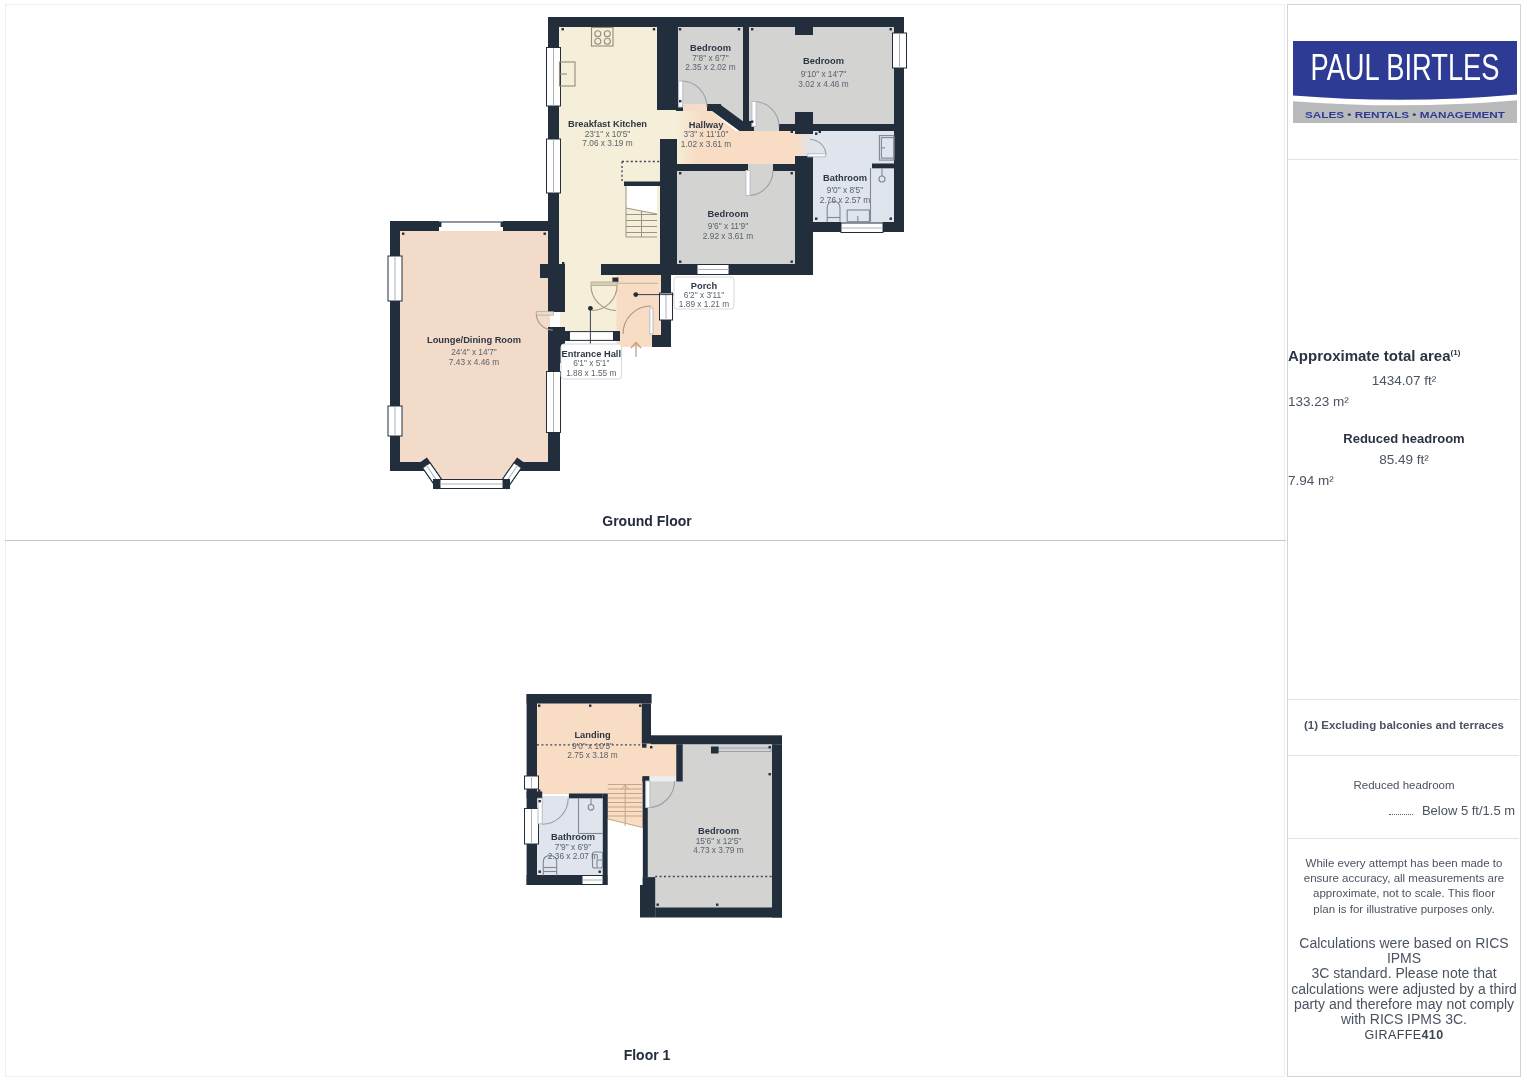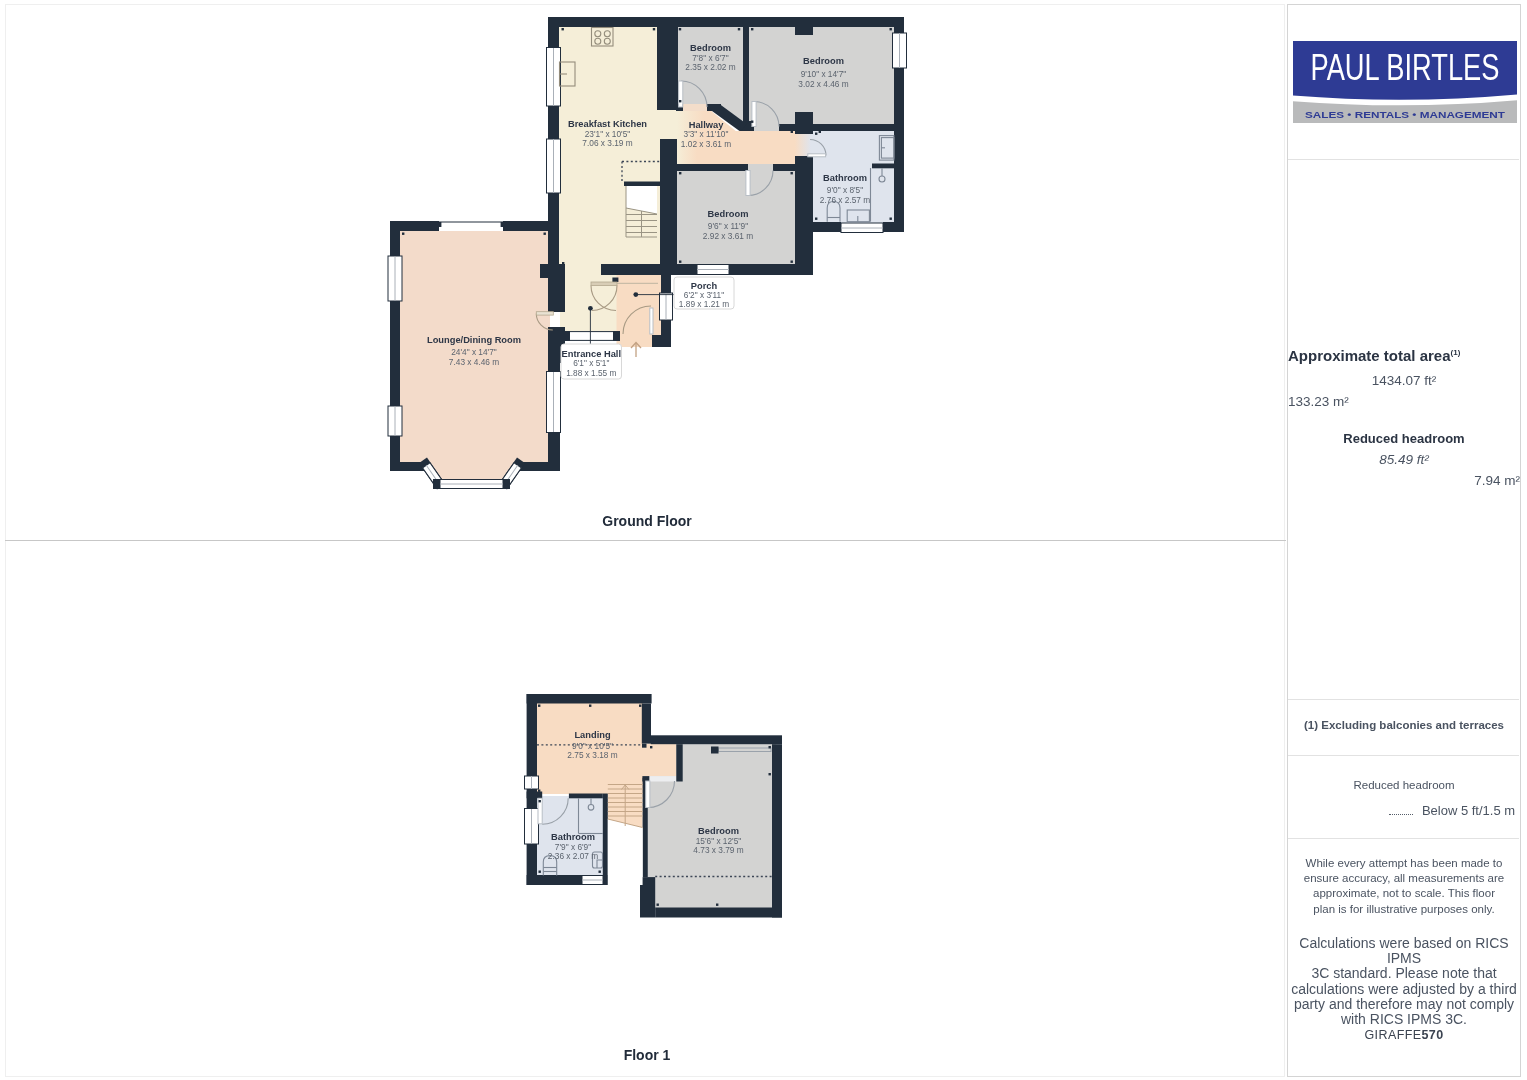--- a/index.html
+++ b/index.html
@@ -583,27 +583,27 @@
 </svg>
 
 <div class="abs" style="left:1288px;top:347px;width:232px;text-align:left;font-size:15px;font-weight:700;color:#2b3443;">Approximate total area<span style="font-size:8px;font-weight:700;vertical-align:6px;">(1)</span></div>
 
 <div class="abs" style="left:1288px;top:373px;width:232px;text-align:center;font-size:13.5px;color:#4a5361;">1434.07 ft²</div>
 
 <div class="abs" style="left:1288px;top:394px;width:232px;text-align:left;font-size:13.5px;color:#4a5361;">133.23 m²</div>
 
 <div class="abs" style="left:1288px;top:431px;width:232px;text-align:center;font-size:13px;font-weight:700;color:#2b3443;">Reduced headroom</div>
 
-<div class="abs" style="left:1288px;top:452px;width:232px;text-align:center;font-size:13.5px;color:#4a5361;font-style:italic;">85.49 ft²</div>
-
-<div class="abs" style="left:1288px;top:473px;width:232px;text-align:right;font-size:13.5px;color:#4a5361;">7.94 m²</div>
+<div class="abs" style="left:1288px;top:452px;width:232px;text-align:center;font-size:13.5px;color:#4a5361;">85.49 ft²</div>
+
+<div class="abs" style="left:1288px;top:473px;width:232px;text-align:left;font-size:13.5px;color:#4a5361;">7.94 m²</div>
 
 <div class="abs" style="left:1288px;top:719px;width:232px;text-align:center;font-size:11.5px;color:#4a5361;font-weight:bold;">(1) Excluding balconies and terraces</div>
 
 <div class="abs" style="left:1288px;top:779px;width:232px;text-align:center;font-size:11.5px;color:#4a5361;">Reduced headroom</div>
 
 <div class="abs" style="left:1336px;top:803px;width:232px;text-align:center;font-size:13px;color:#4a5361;"><span style="border-bottom:1.6px dotted #555d68;width:24px;display:inline-block;height:7px;margin-right:9px;"></span>Below 5 ft/1.5 m</div>
 
 <div class="abs" style="left:1290px;top:856px;width:228px;text-align:center;font-size:11.5px;line-height:15.2px;color:#4a5361;">While every attempt has been made to<br>ensure accuracy, all measurements are<br>approximate, not to scale. This floor<br>plan is for illustrative purposes only.</div>
 
 <div class="abs" style="left:1290px;top:936px;width:228px;text-align:center;font-size:14px;line-height:15.2px;color:#4a5361;">Calculations were based on RICS IPMS<br>3C standard. Please note that<br>calculations were adjusted by a third<br>party and therefore may not comply<br>with RICS IPMS 3C.</div>
 
-<div class="abs" style="left:1288px;top:1028px;width:232px;text-align:center;font-size:12.5px;letter-spacing:0.4px;color:#3b4350;">GIRAFFE<b>570</b></div>
+<div class="abs" style="left:1288px;top:1028px;width:232px;text-align:center;font-size:12.5px;letter-spacing:0.4px;color:#3b4350;">GIRAFFE<b>410</b></div>
 
 </body></html>

